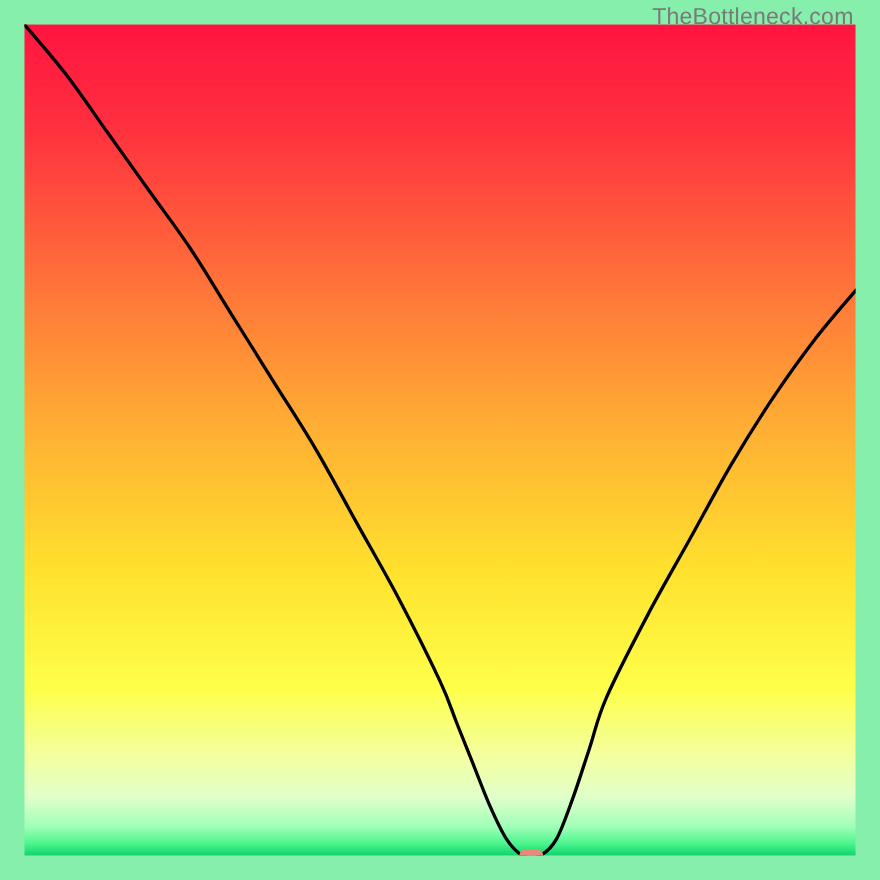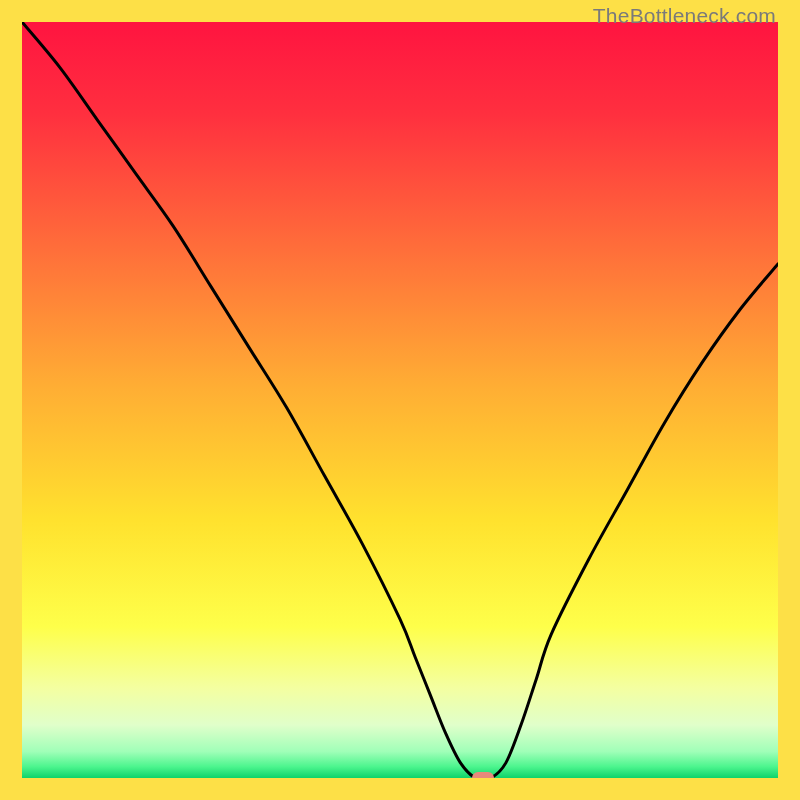--- a/index.html
+++ b/index.html
@@ -1,21 +1,21 @@
 <!DOCTYPE html>
 <html><head>
 <meta charset="utf-8">
 <style>
   * { margin: 0; padding: 0; box-sizing: border-box; }
   html, body { width: 800px; height: 800px; overflow: hidden; background: #000; }
   .chart-container {
     position: relative;
     width: 800px;
     height: 800px;
-    background: #fde047;
+    background: #86efac;
   }
   .plot-area {
     position: absolute;
     left: 22px;
     top: 22px;
     width: 756px;
     height: 756px;
     overflow: hidden;
   }
   .gradient-bg {

